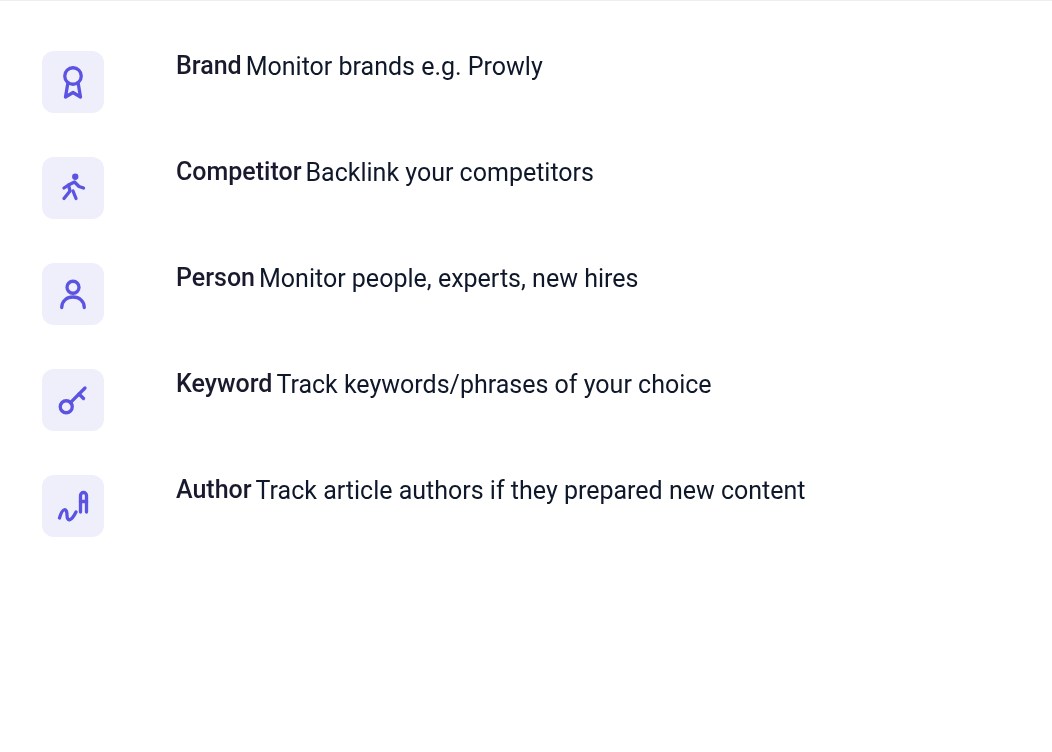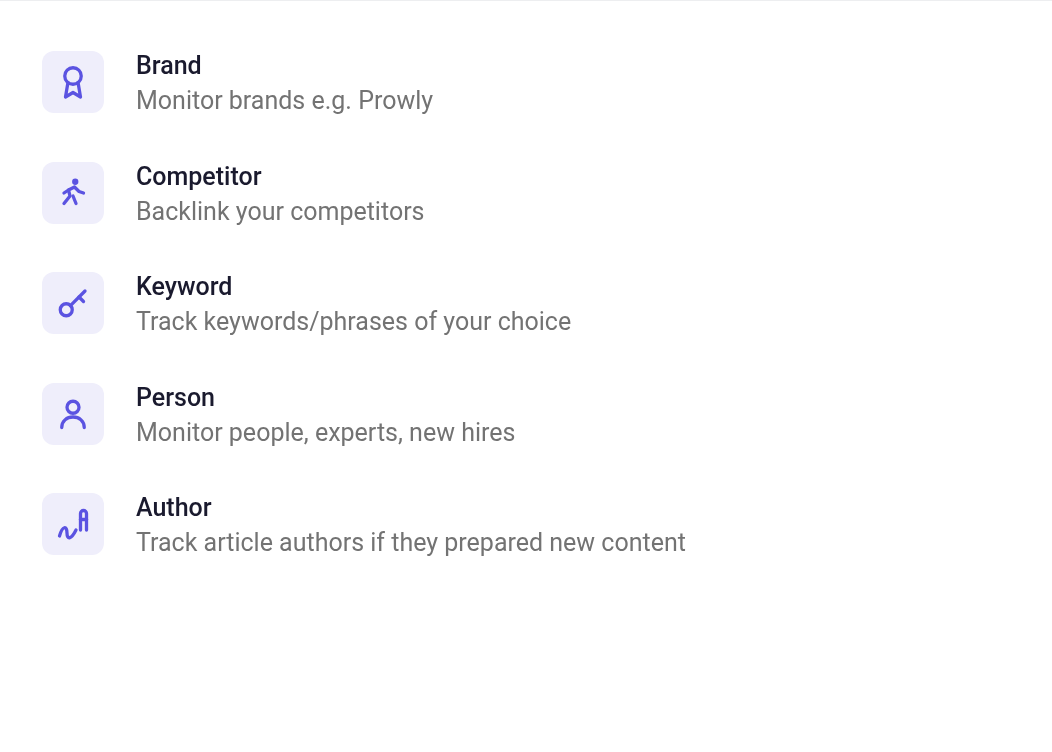--- a/index.html
+++ b/index.html
@@ -42,34 +42,35 @@
       width: 36px;
       height: 36px;
       stroke: #5B53E1;
       stroke-width: 2.2;
       fill: none;
       stroke-linecap: round;
       stroke-linejoin: round;
     }
     .text-col {
       display: flex;
-      flex-direction: column;
+      flex-direction: row;
       gap: 4px;
       padding-top: 0px;
+      margin-left: 40px;
     }
     .title {
       font-size: 25px;
       font-weight: 500;
       color: #1a1a2e;
       line-height: 1.2;
     }
     .desc {
       font-size: 25px;
       font-weight: 400;
-      color: #737373;
+      color: #0f172a;
       line-height: 1.3;
       max-width: 870px;
     }
   </style>
 </head>
 <body>
 
 <div class="list">
 
   <div class="list-item">
@@ -96,41 +97,41 @@
     </div>
     <div class="text-col">
       <div class="title">Competitor</div>
       <div class="desc">Backlink your competitors</div>
     </div>
   </div>
 
   <div class="list-item">
     <div class="icon-box">
       <svg viewBox="0 0 24 24">
+        <circle cx="12" cy="7.5" r="4"></circle>
+        <path d="M4.5 21 c0-4.2 3.3-7 7.5-7 s7.5 2.8 7.5 7"></path>
+      </svg>
+    </div>
+    <div class="text-col">
+      <div class="title">Person</div>
+      <div class="desc">Monitor people, experts, new hires</div>
+    </div>
+  </div>
+
+  <div class="list-item">
+    <div class="icon-box">
+      <svg viewBox="0 0 24 24">
         <circle cx="7.5" cy="16.5" r="4"></circle>
         <path d="M10.3 13.7 L20 4"></path>
         <path d="M16 8 l3 3"></path>
       </svg>
     </div>
     <div class="text-col">
       <div class="title">Keyword</div>
       <div class="desc">Track keywords/phrases of your choice</div>
-    </div>
-  </div>
-
-  <div class="list-item">
-    <div class="icon-box">
-      <svg viewBox="0 0 24 24">
-        <circle cx="12" cy="7.5" r="4"></circle>
-        <path d="M4.5 21 c0-4.2 3.3-7 7.5-7 s7.5 2.8 7.5 7"></path>
-      </svg>
-    </div>
-    <div class="text-col">
-      <div class="title">Person</div>
-      <div class="desc">Monitor people, experts, new hires</div>
     </div>
   </div>
 
   <div class="list-item">
     <div class="icon-box">
       <svg viewBox="0 0 24 24">
         <path d="M3 20 c2-7 5-7 5-2 s3 4 6 -2"></path>
         <path d="M17 16 V5 a2 2 0 0 1 4 0 v11"></path>
         <path d="M17 9 h4"></path>
       </svg>

